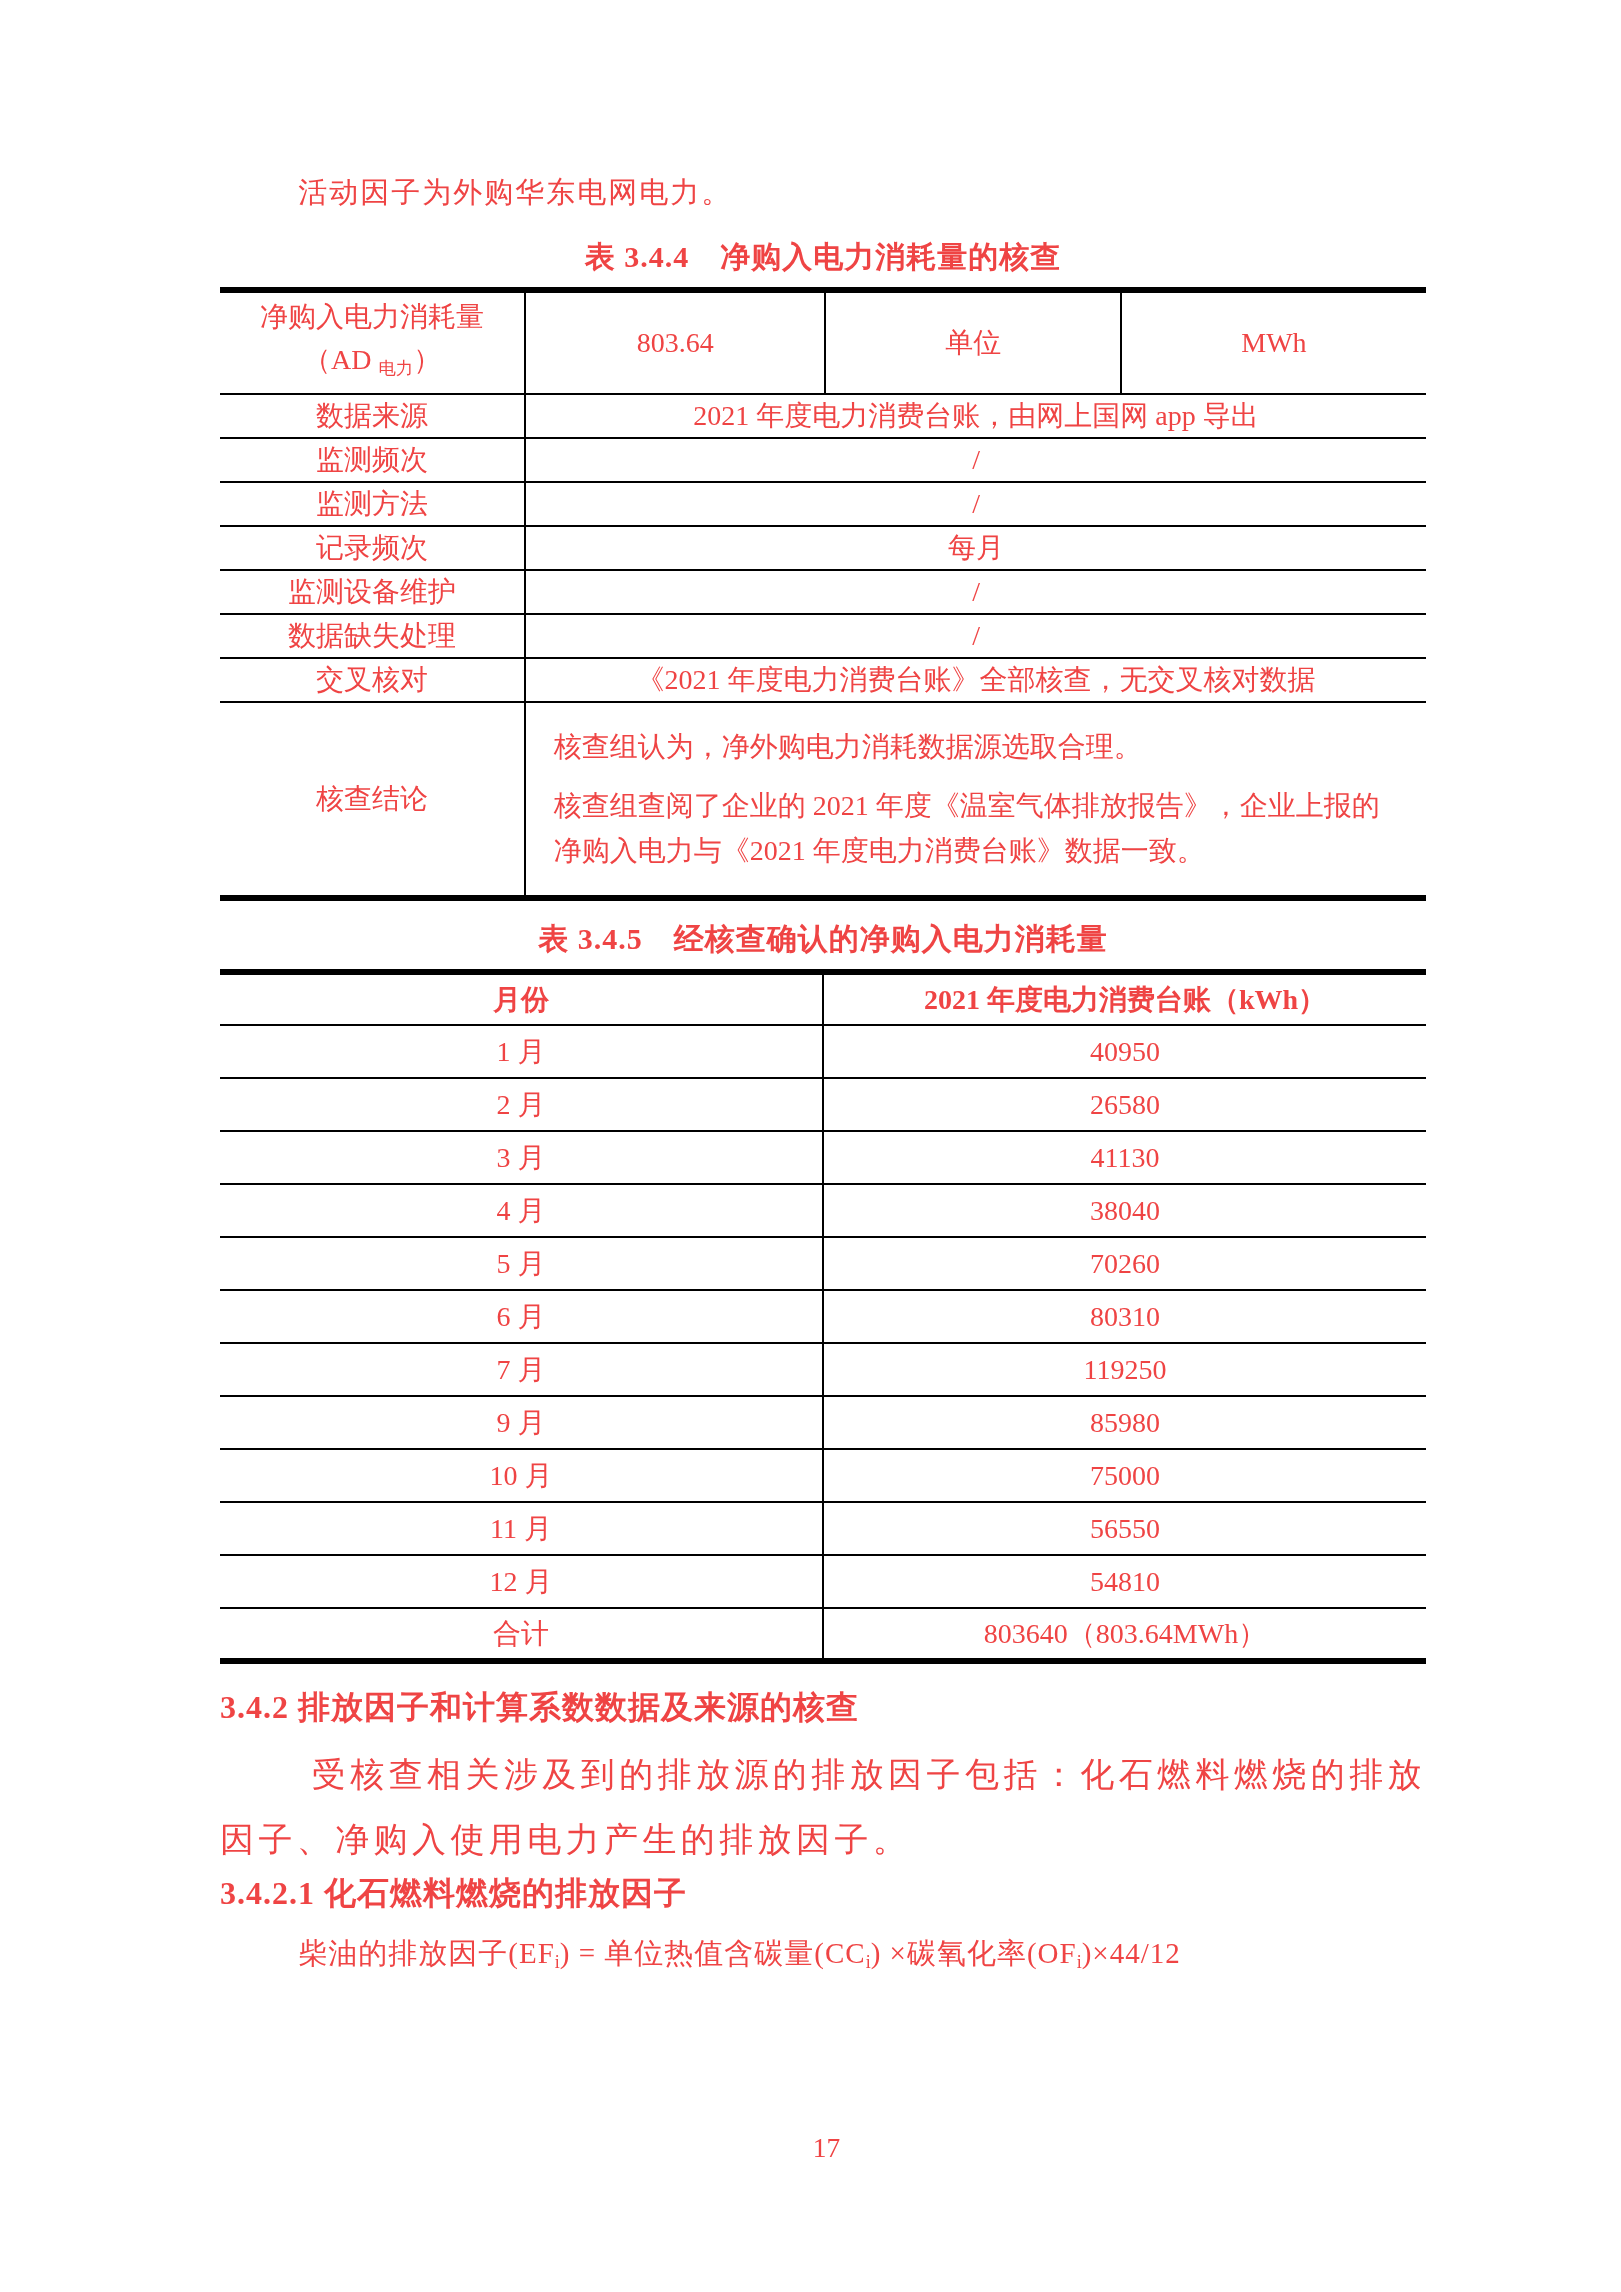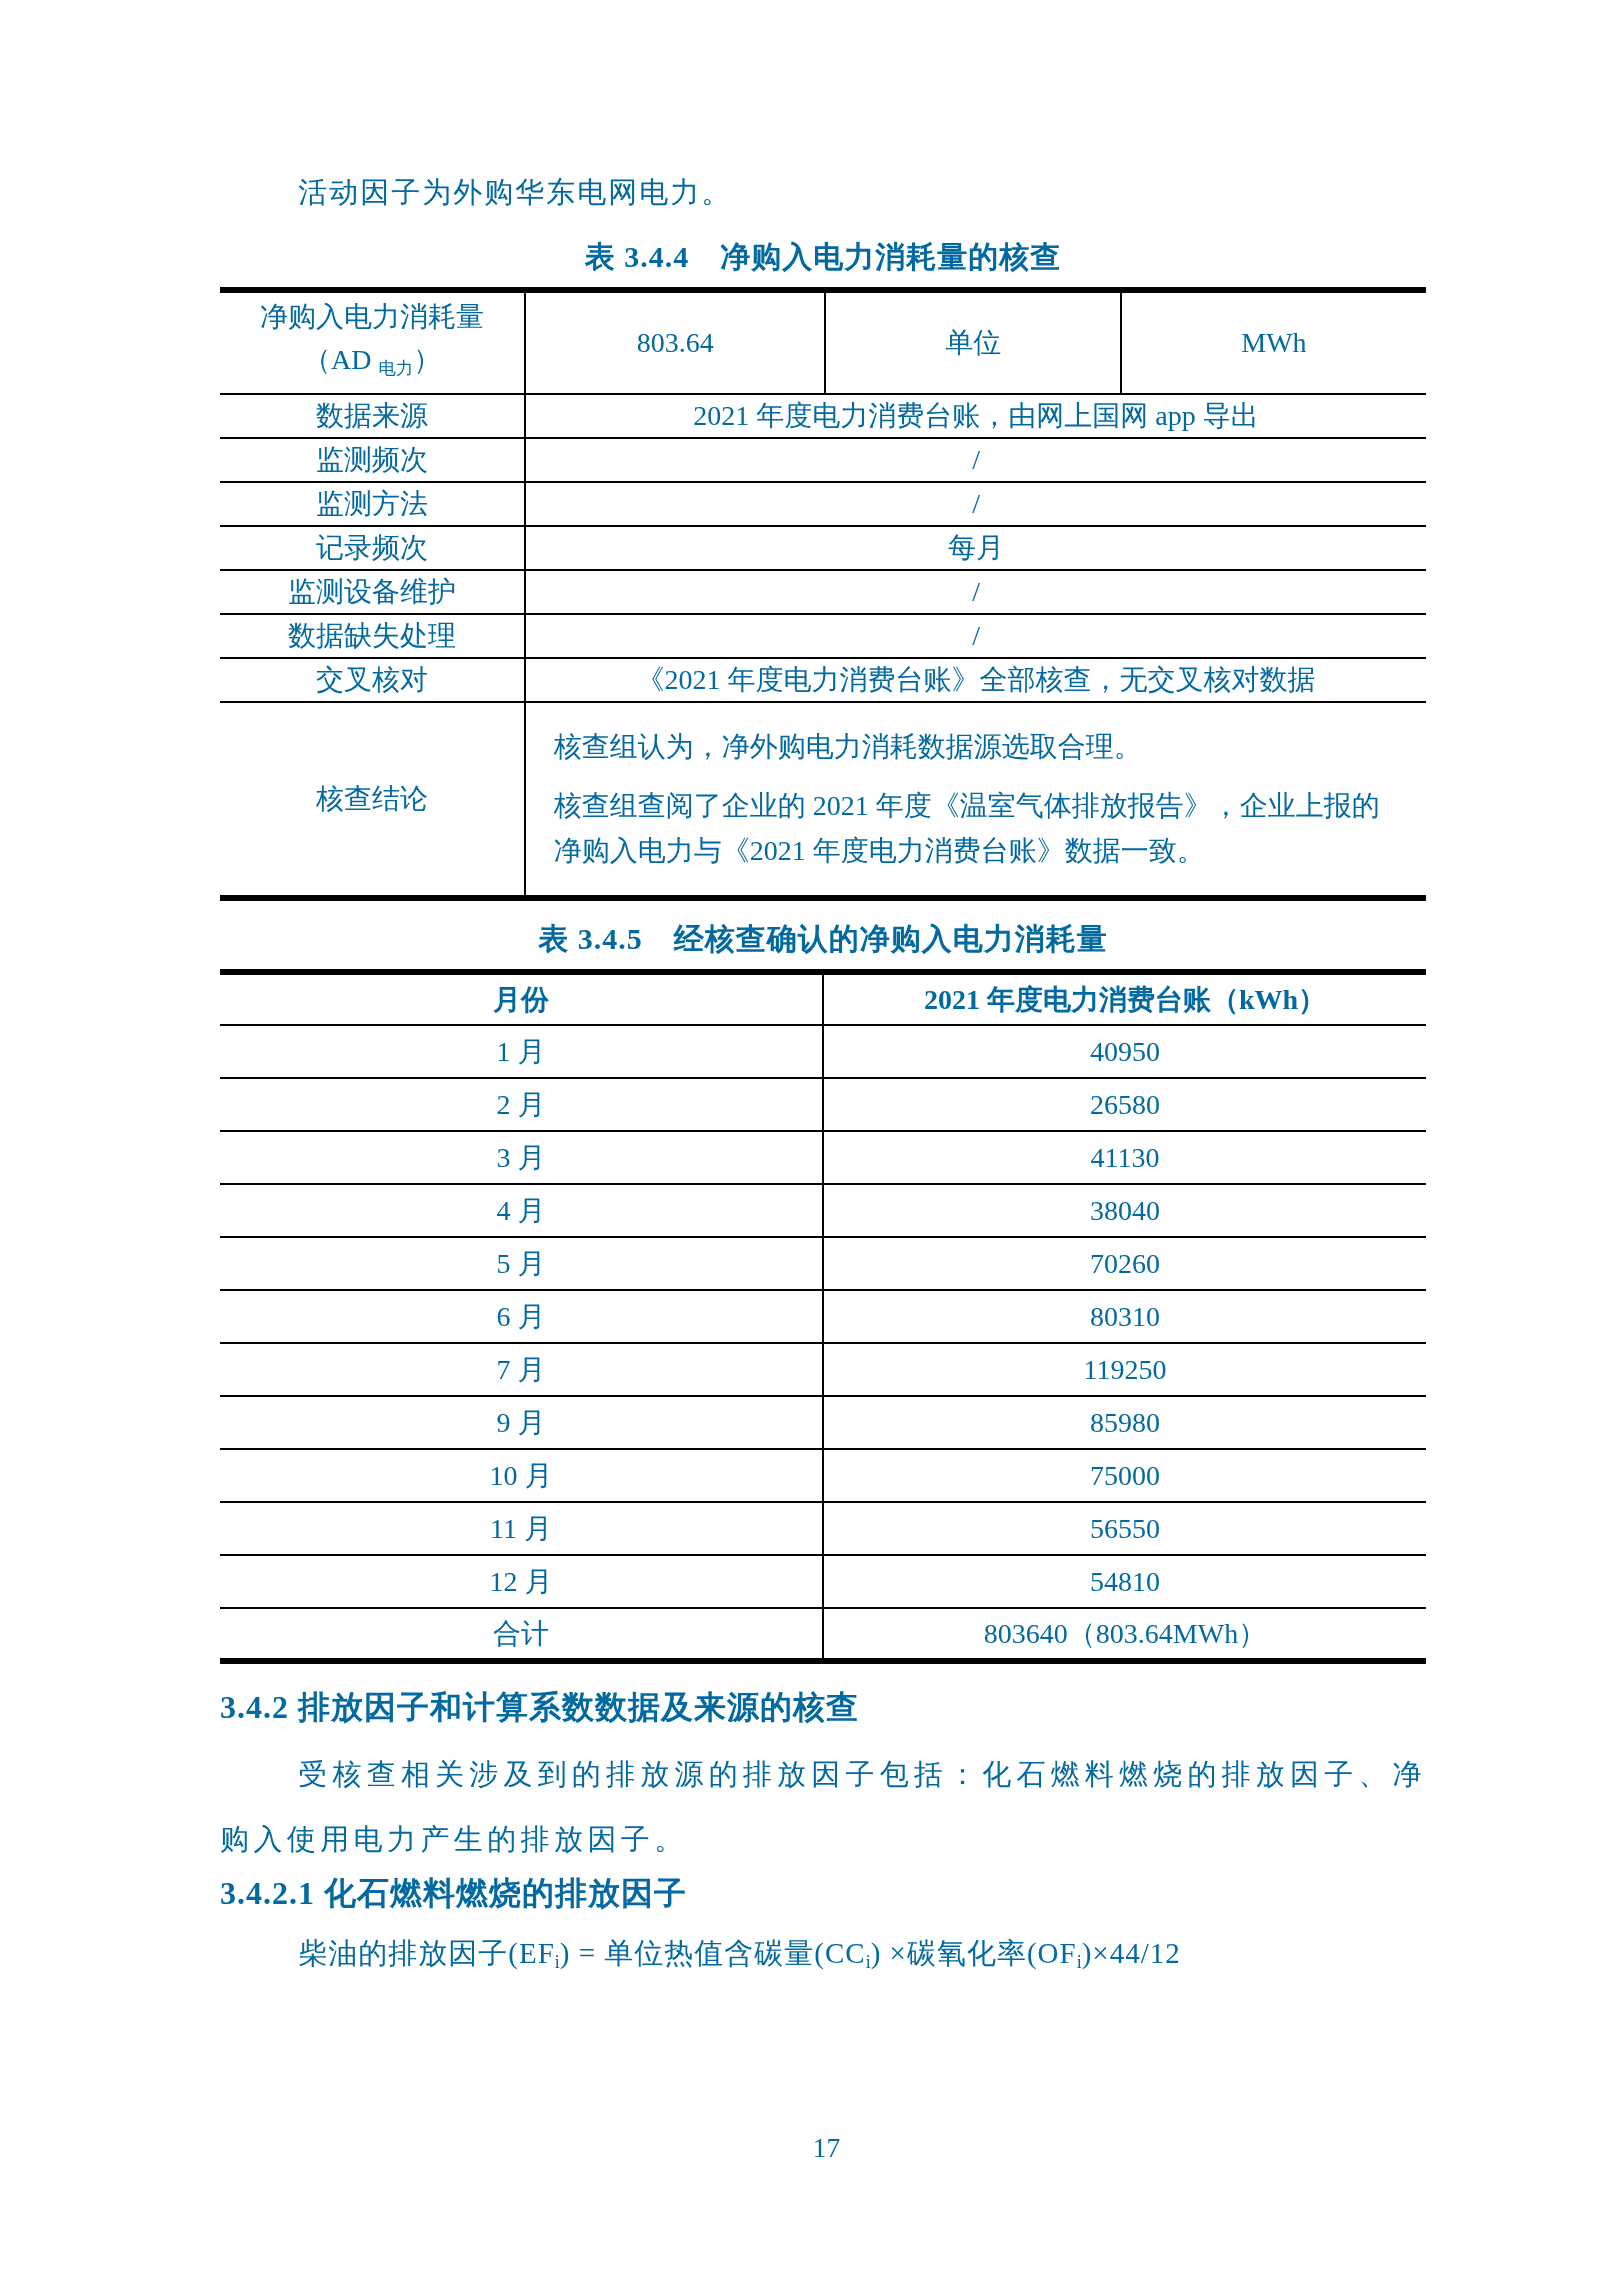--- a/index.html
+++ b/index.html
@@ -2,21 +2,21 @@
 <html lang="zh"><head>
 <meta charset="utf-8">
 <style>
   * { margin:0; padding:0; box-sizing:border-box; }
   html,body { background:#e8e8e8; }
   .page {
     position:relative;
     width:1621px; height:2293px;
     margin:0 auto;
     background:#ffffff;
-    color:#0369a1;
+    color:#ef4444;
     font-family:"Liberation Serif","DejaVu Serif",serif;
     overflow:hidden;
   }
   .content { position:absolute; left:220px; top:0; width:1206px; }
 
   .intro {
     margin-top:174px;
     font-size:29px; line-height:37px;
     text-indent:2.7em; letter-spacing:2px;
   }
@@ -66,21 +66,21 @@
   .t345 .ch { width:50%; }
   .t345 td { height:53px; }
   .t345 .hdr td { font-weight:bold; }
 
   .h2 {
     margin-top:21.6px;
     font-size:32px; font-weight:bold; letter-spacing:1px;
   }
   .p-body {
     margin-top:11.8px;
-    font-size:29px; line-height:65px;
+    font-size:34px; line-height:65px;
     text-indent:2.7em; letter-spacing:4.4px;
     text-align:justify;
   }
   .h2-sub { margin-top:0; }
   .p-formula {
     margin-top:15.7px;
     font-size:29px; line-height:43px;
     text-indent:2.7em; letter-spacing:1px;
   }
 

